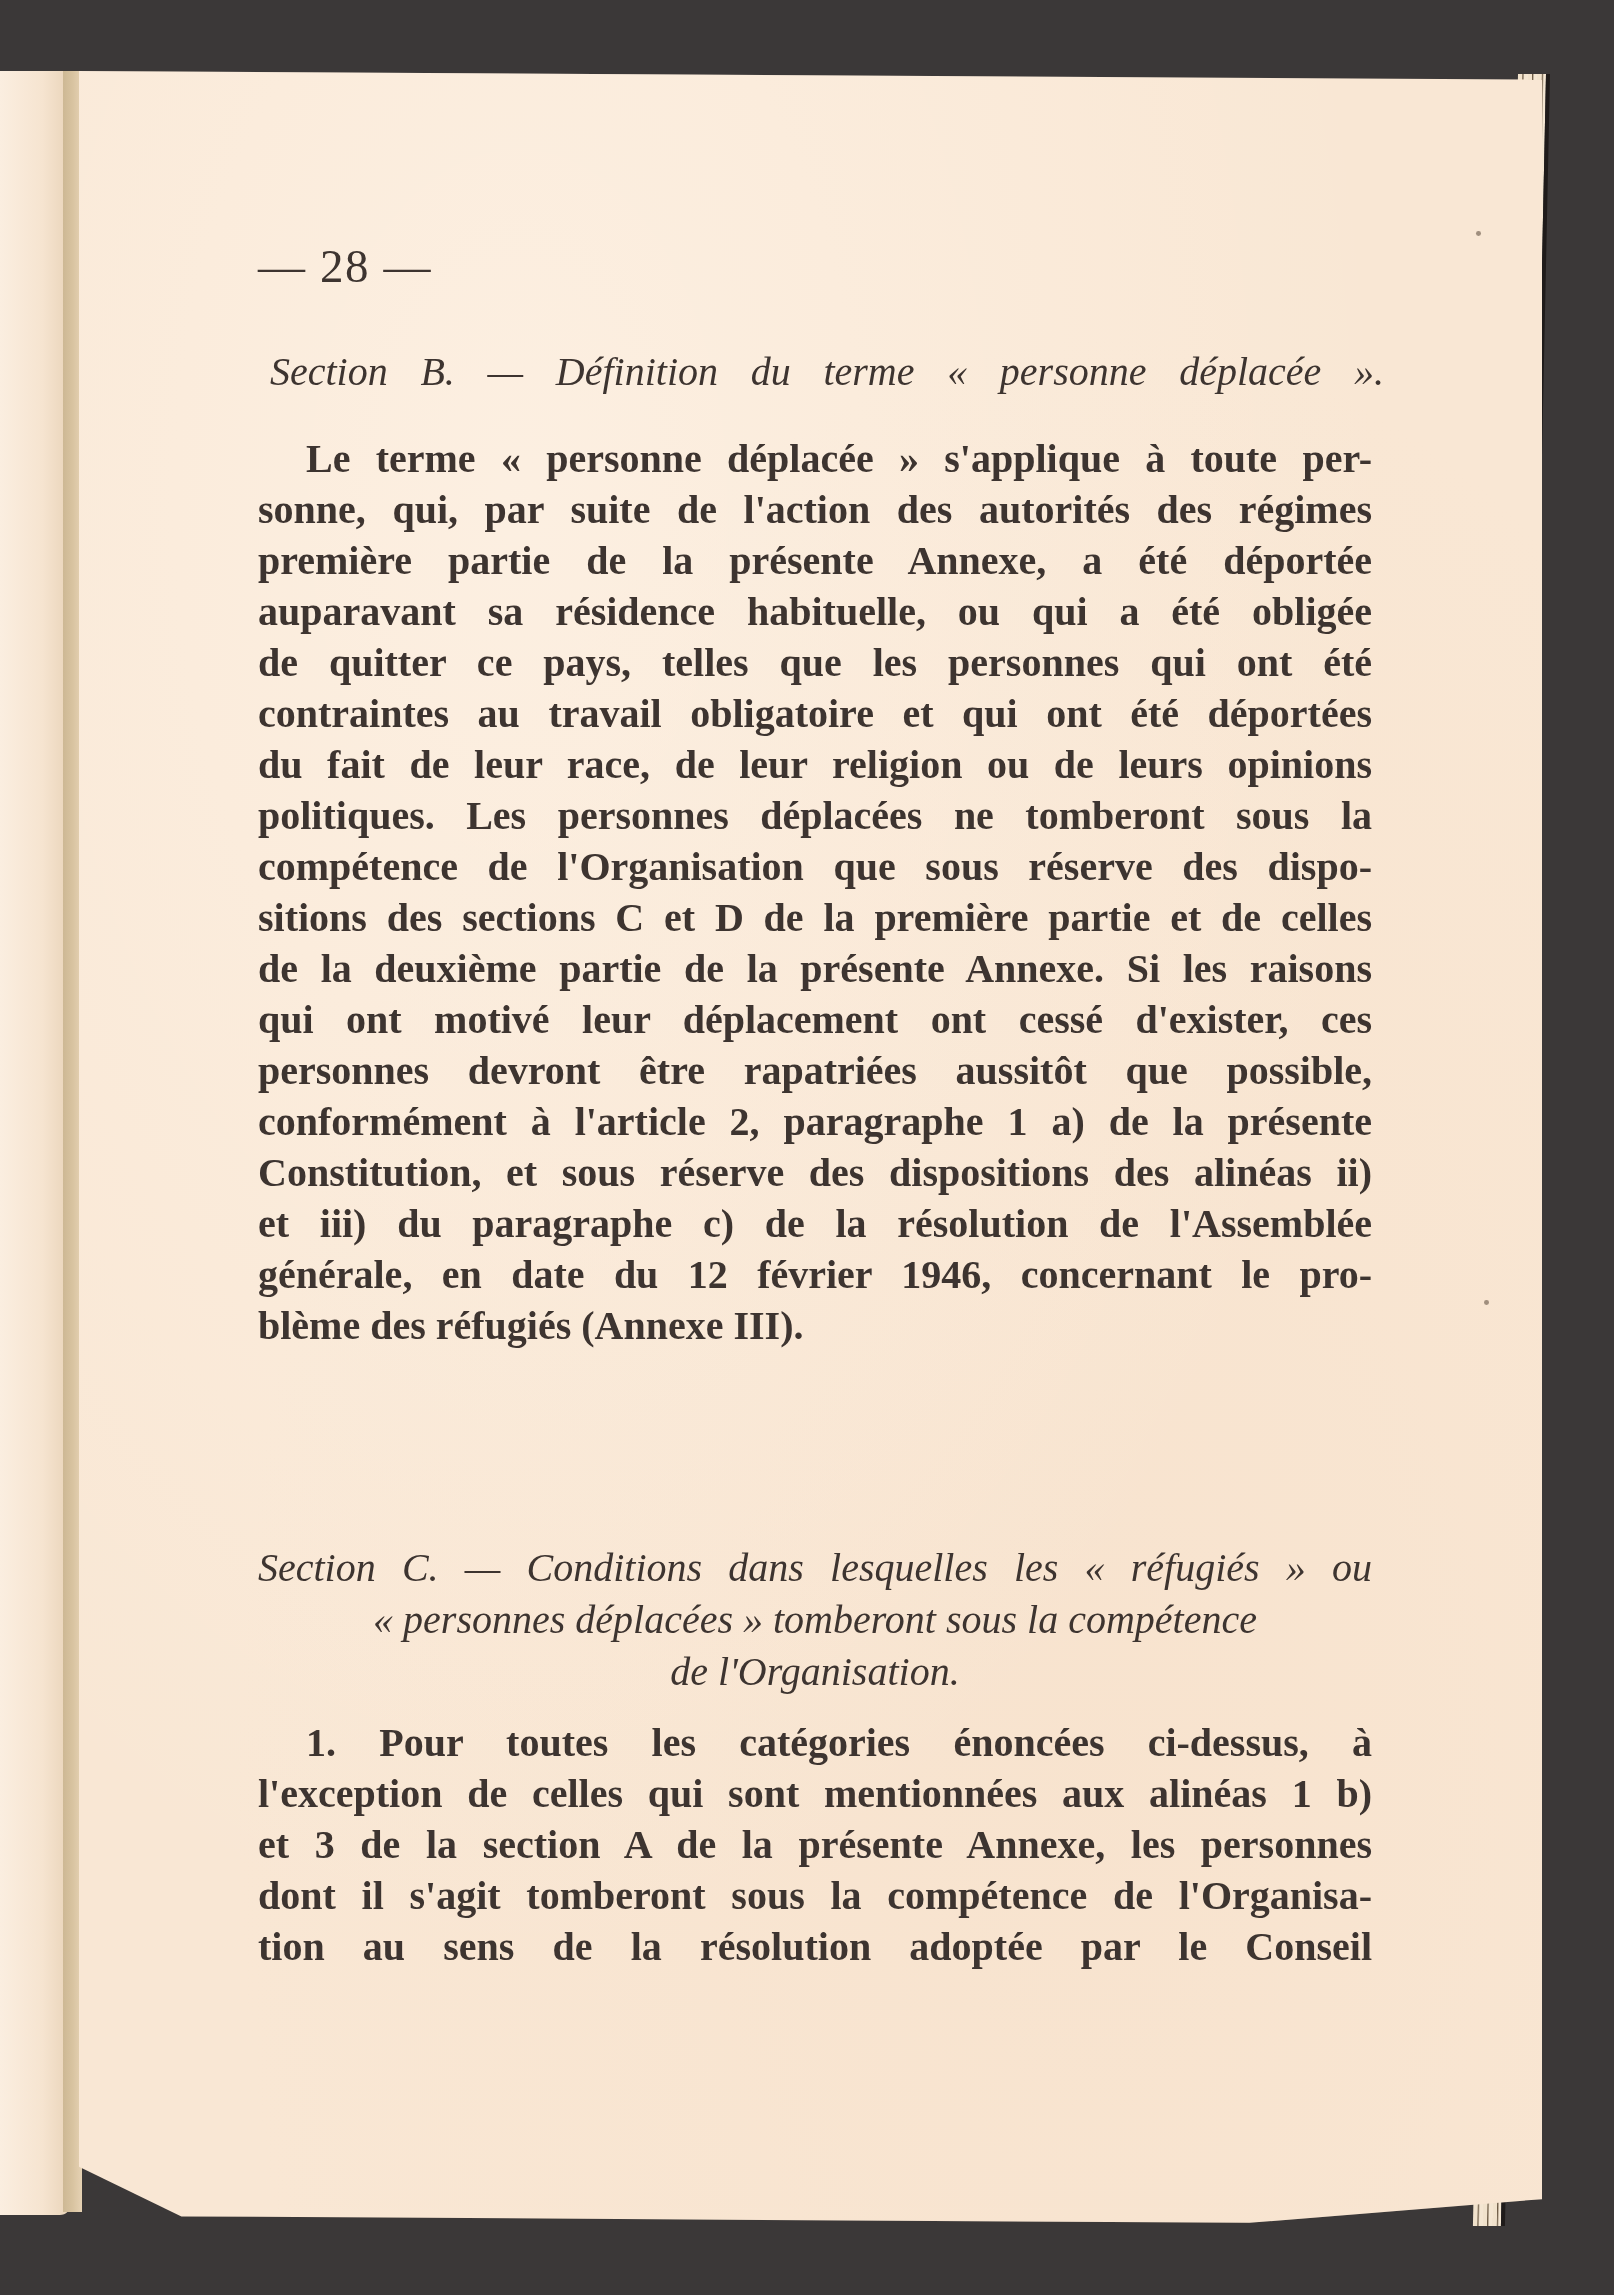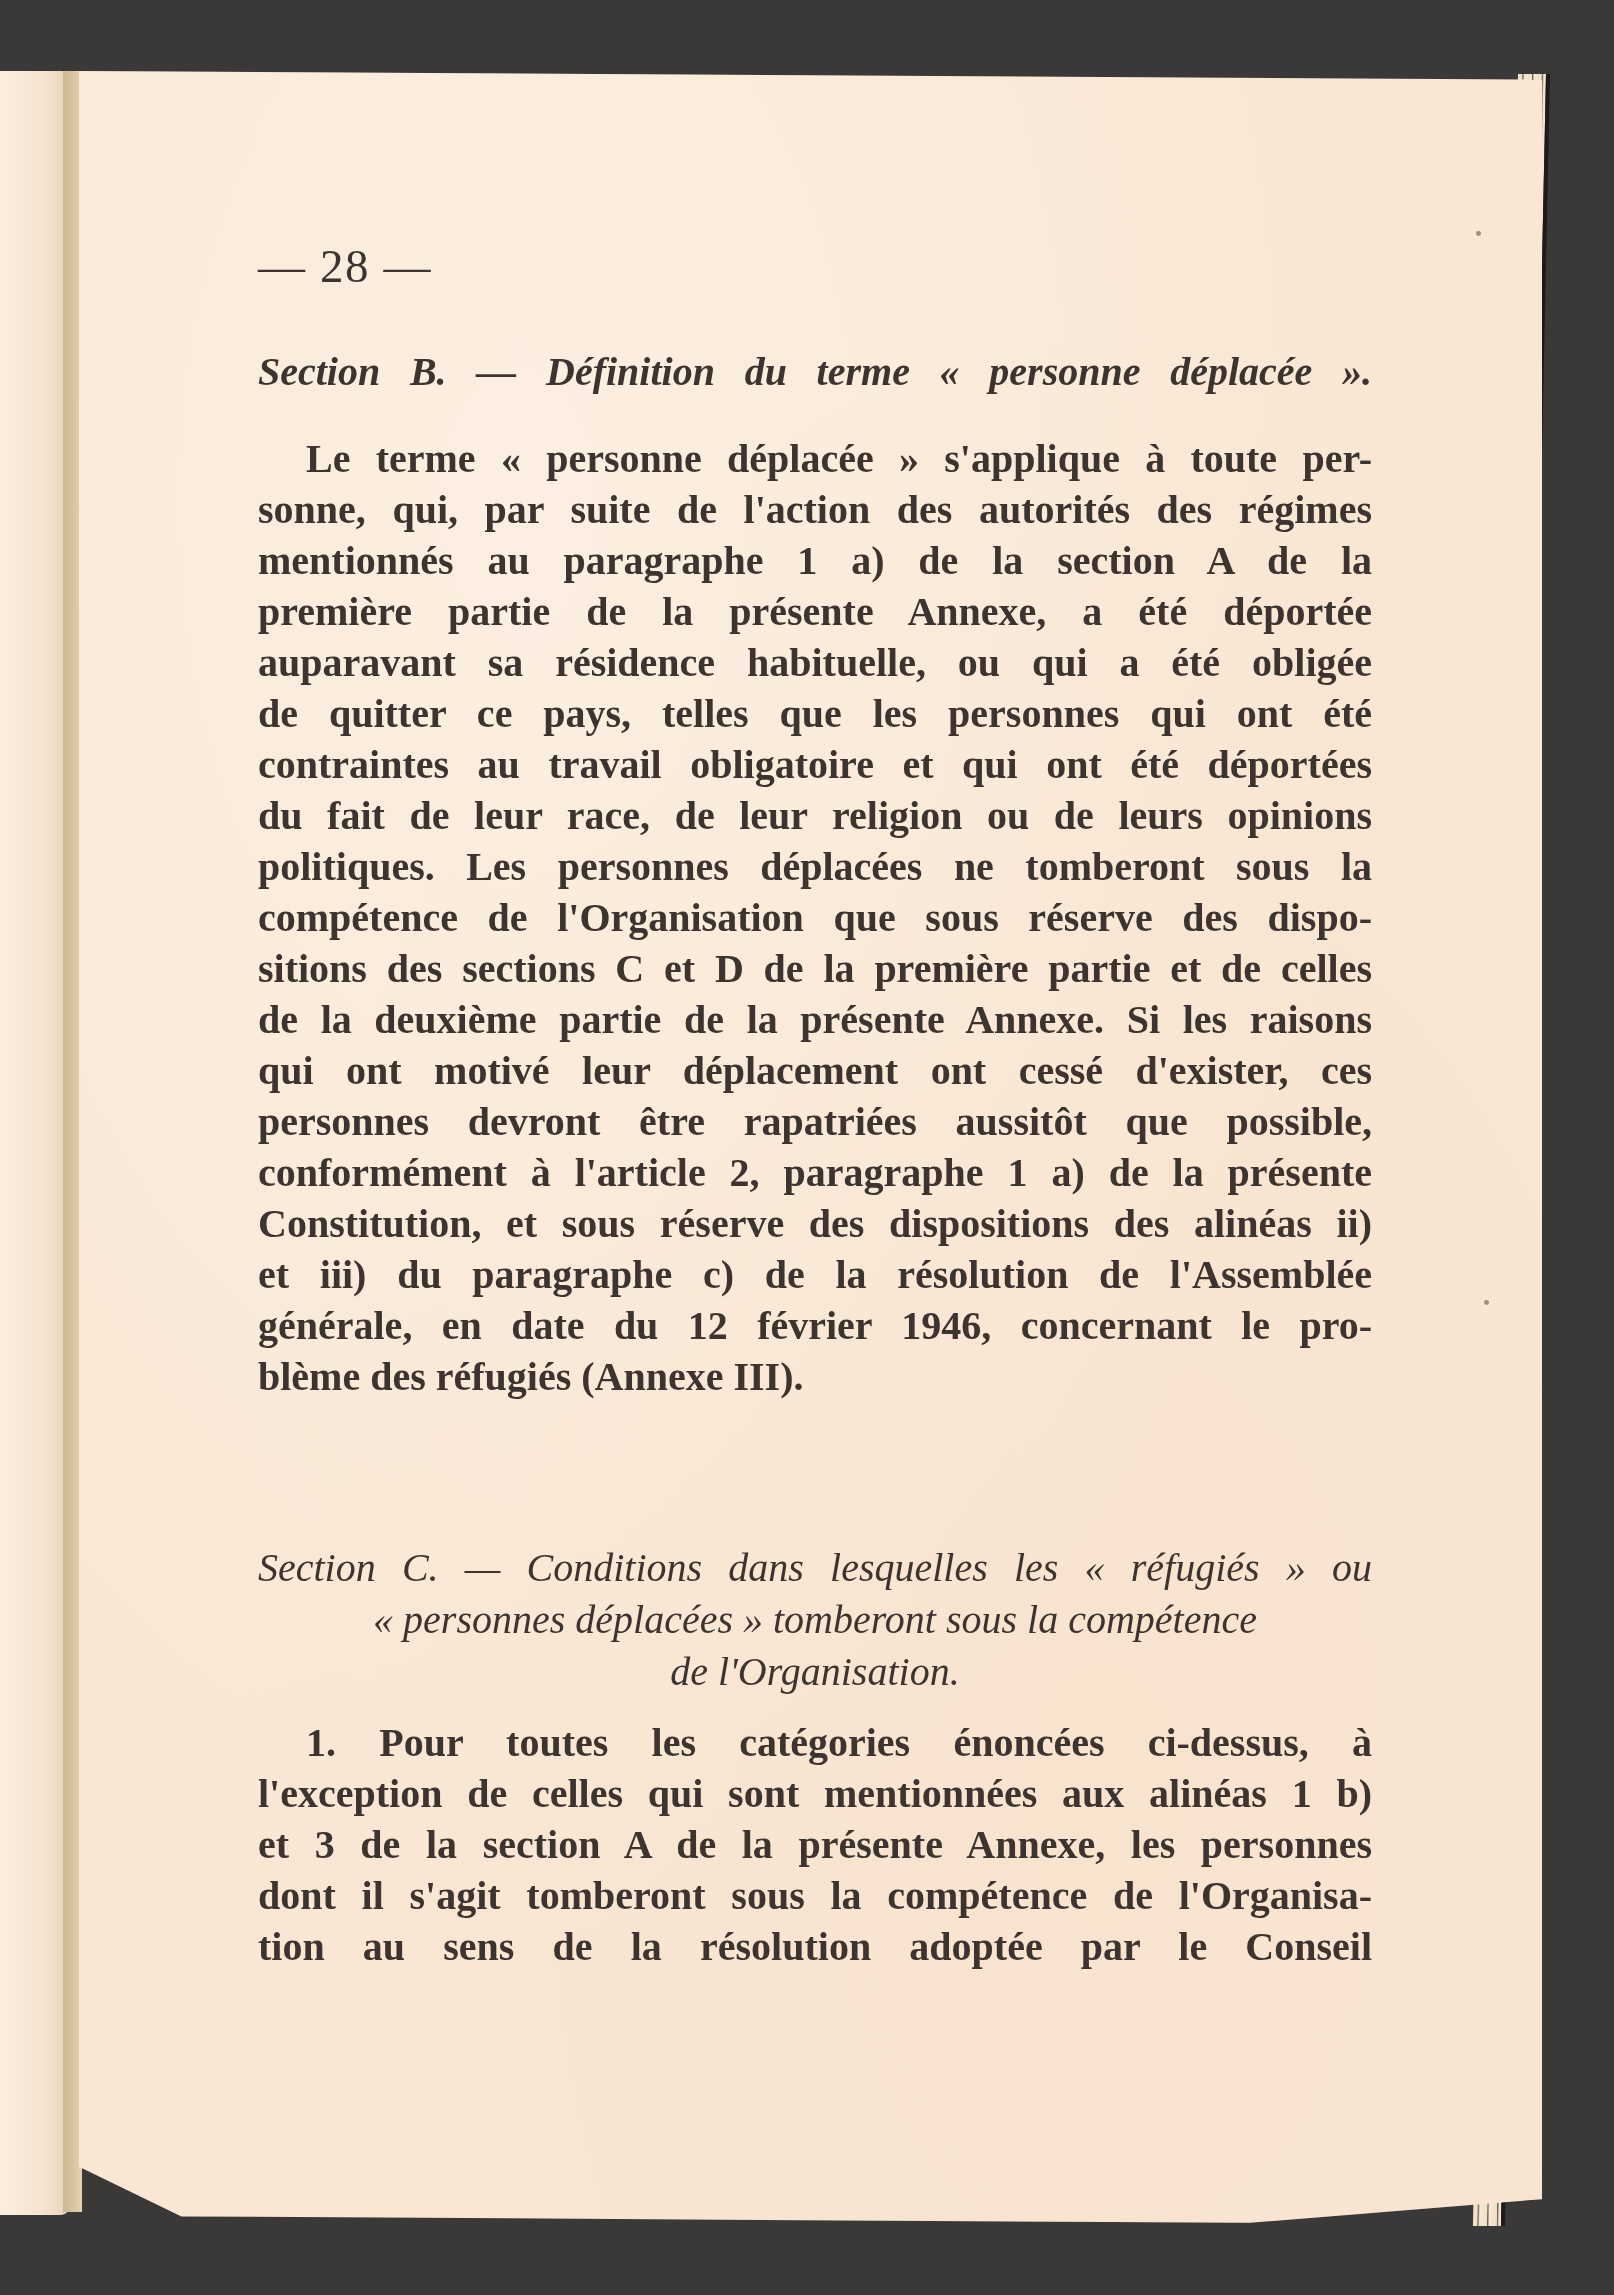--- a/index.html
+++ b/index.html
@@ -72,26 +72,25 @@
   }
   .heading {
     font-style: italic;
     font-size: 40px;
     line-height: 52px;
     color: #3d3430;
   }
   .heading-b {
     position: absolute;
     top: 275px;
-    left: 0;
+    left: 12px;
     width: 100%;
     text-align: justify;
     text-align-last: justify;
     white-space: nowrap;
-    font-weight: bold;
   }
   .para {
     position: absolute;
     left: 0;
     width: 100%;
     font-size: 40px;
     line-height: 51px;
     color: #3d3430;
     font-weight: bold;
   }
@@ -148,21 +147,20 @@
 <div class="page">
   <div class="text-block">
 
     <div class="folio">— 28 —</div>
 
     <div class="heading heading-b">Section B. — Définition du terme « personne déplacée ».</div>
 
     <div class="para para-b">
       <span class="line indent">Le terme « personne déplacée » s'applique à toute per-</span>
       <span class="line">sonne, qui, par suite de l'action des autorités des régimes</span>
-      <span class="line">mentionnés au paragraphe 1 a) de la section A de la</span>
       <span class="line">première partie de la présente Annexe, a été déportée</span>
       <span class="line">auparavant sa résidence habituelle, ou qui a été obligée</span>
       <span class="line">de quitter ce pays, telles que les personnes qui ont été</span>
       <span class="line">contraintes au travail obligatoire et qui ont été déportées</span>
       <span class="line">du fait de leur race, de leur religion ou de leurs opinions</span>
       <span class="line">politiques. Les personnes déplacées ne tomberont sous la</span>
       <span class="line">compétence de l'Organisation que sous réserve des dispo-</span>
       <span class="line">sitions des sections C et D de la première partie et de celles</span>
       <span class="line">de la deuxième partie de la présente Annexe. Si les raisons</span>
       <span class="line">qui ont motivé leur déplacement ont cessé d'exister, ces</span>

